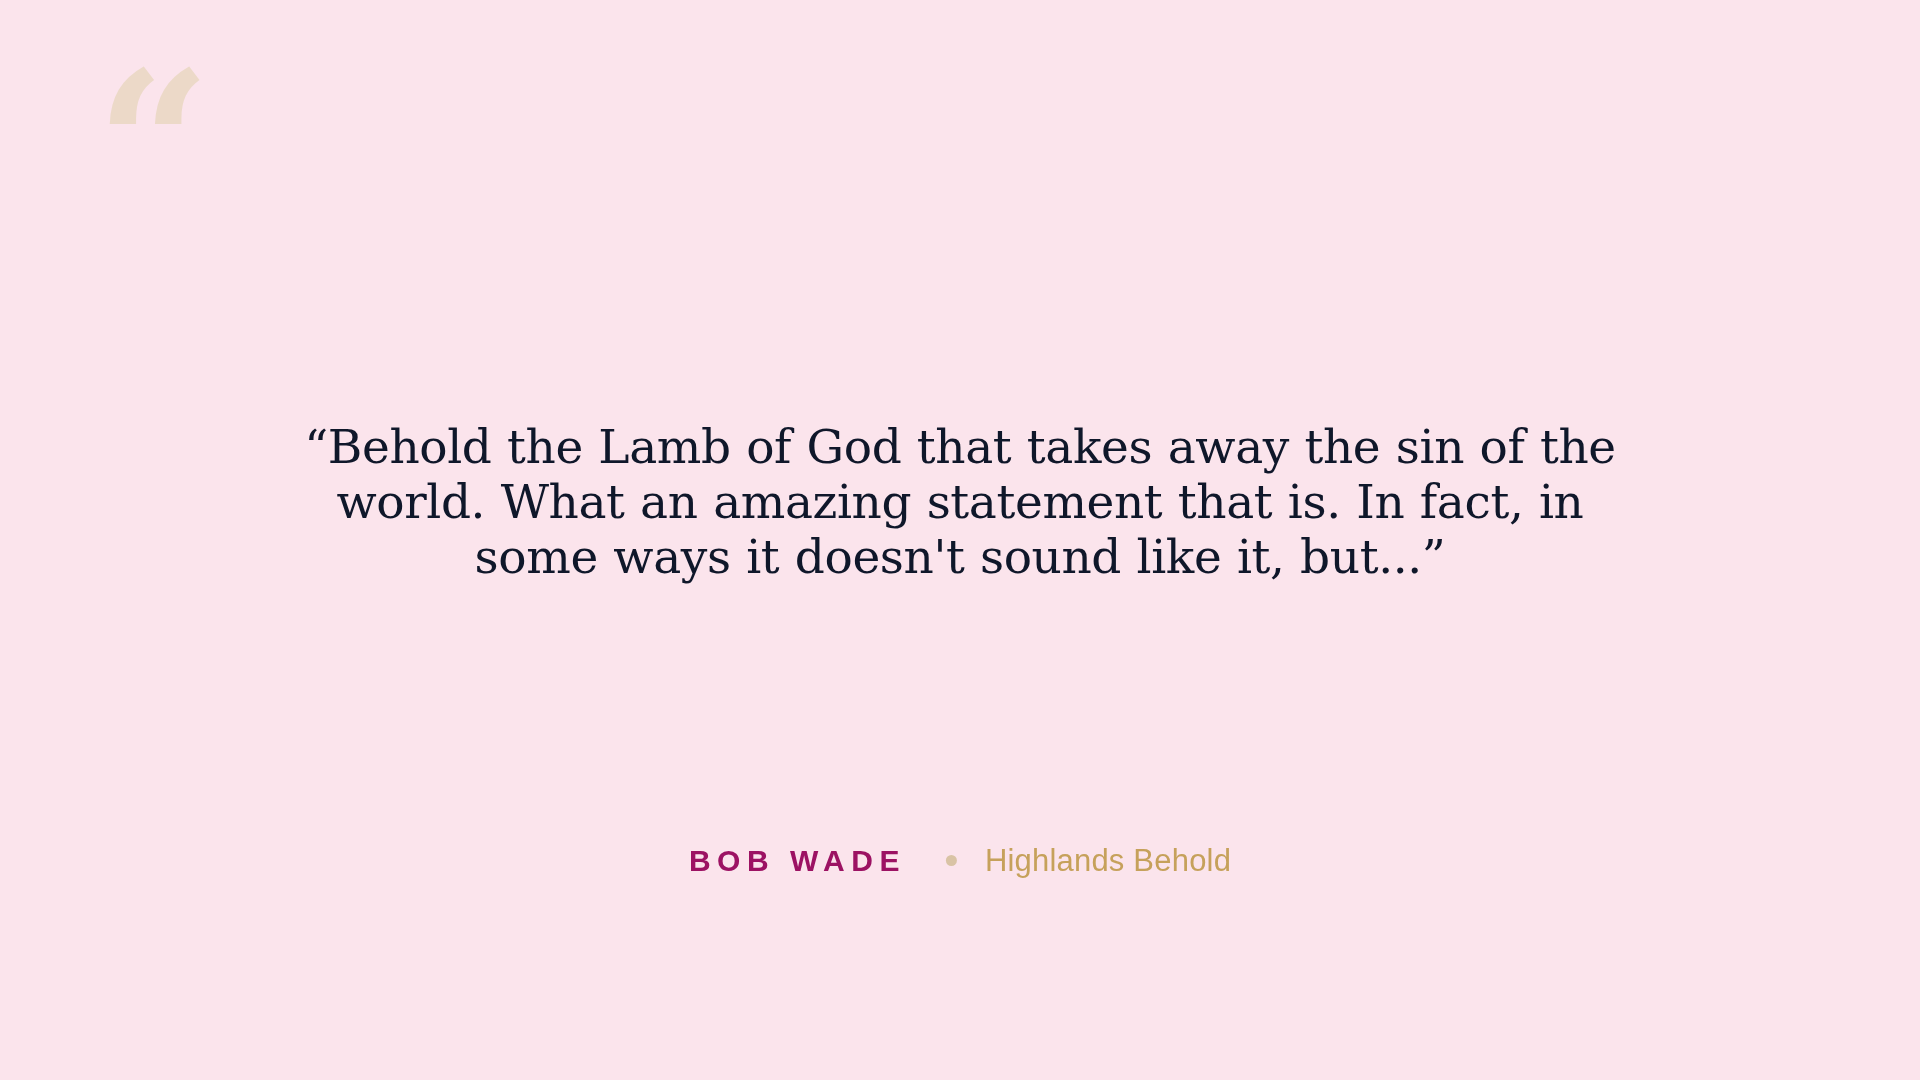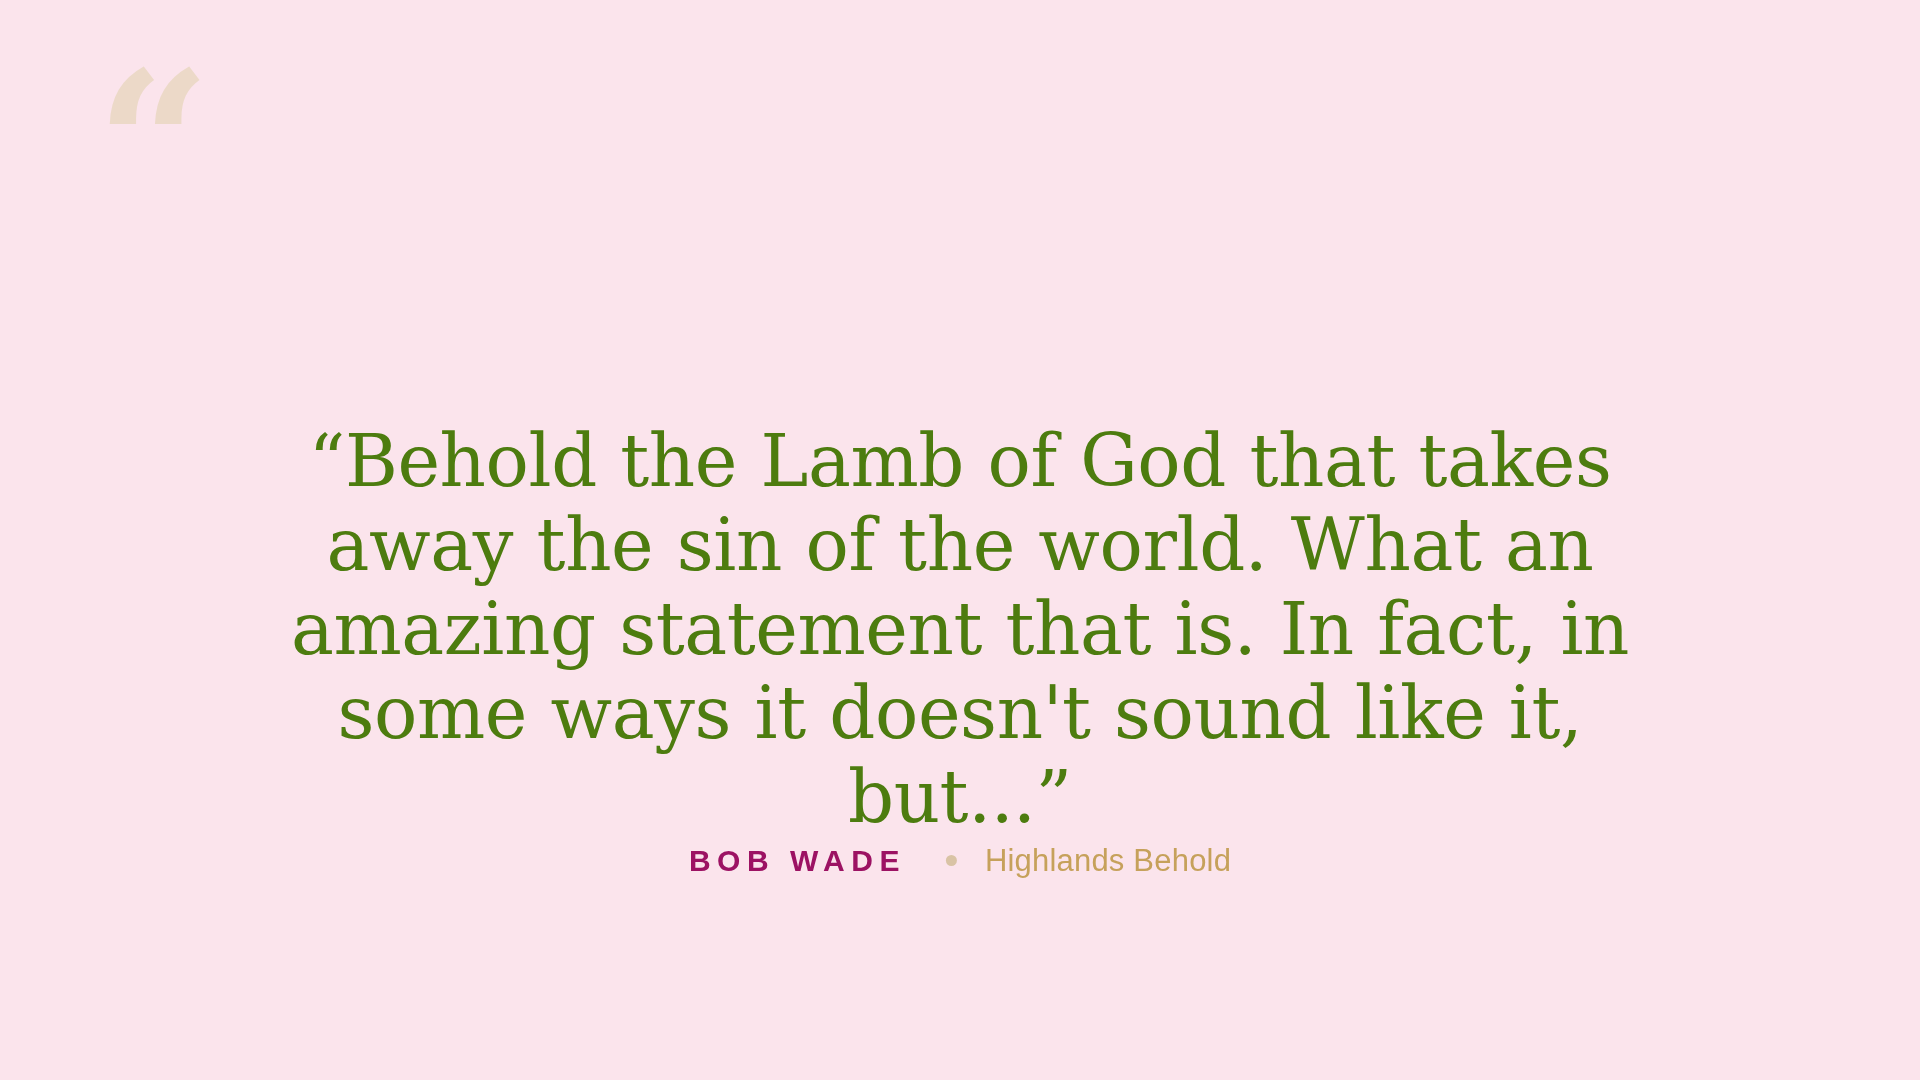--- a/index.html
+++ b/index.html
@@ -45,24 +45,24 @@
     left: 50%;
     top: 420px;
     transform: translateX(-50%);
     width: 1340px;
     text-align: center;
   }
 
   .quote-text {
     margin: 0;
     font-family: "DejaVu Serif", serif;
-    font-size: 72px;
+    font-size: 47px;
     font-weight: 400;
     line-height: 1.165;
-    color: #4d7c0f;
+    color: #0f172a;
     letter-spacing: -0.4px;
     word-spacing: 1px;
     text-align: center;
   }
 
   
   .attribution {
     position: absolute;
     left: 50%;
     top: 845px;

